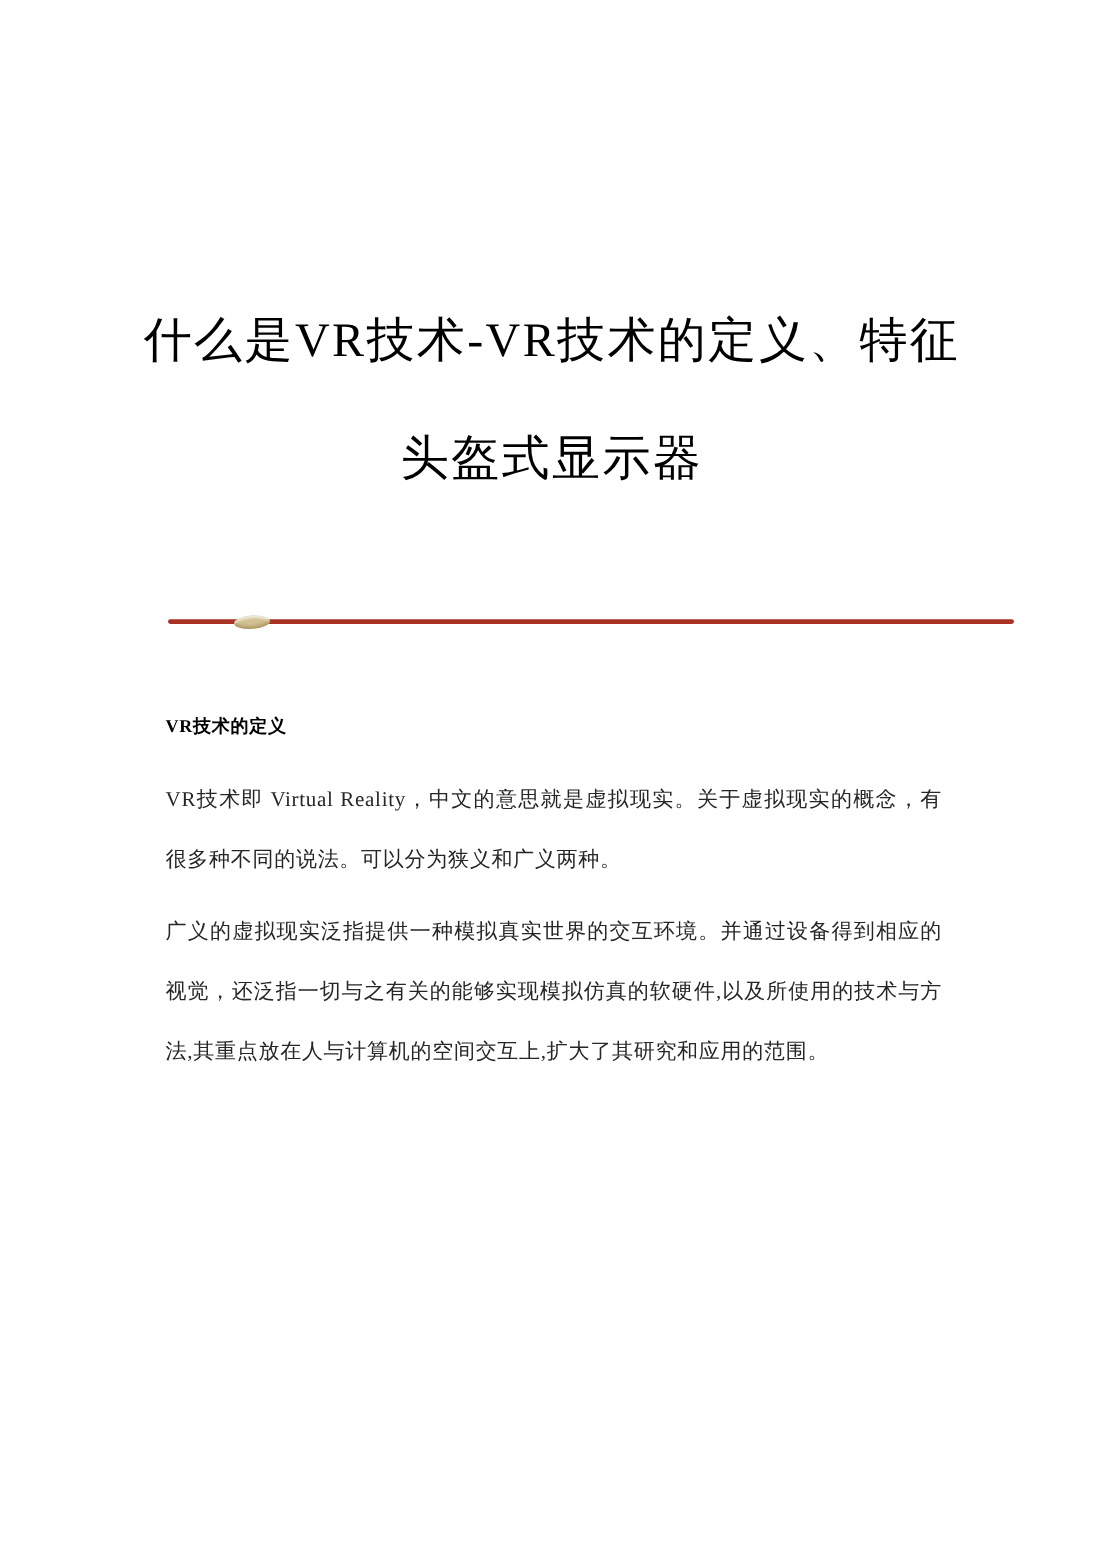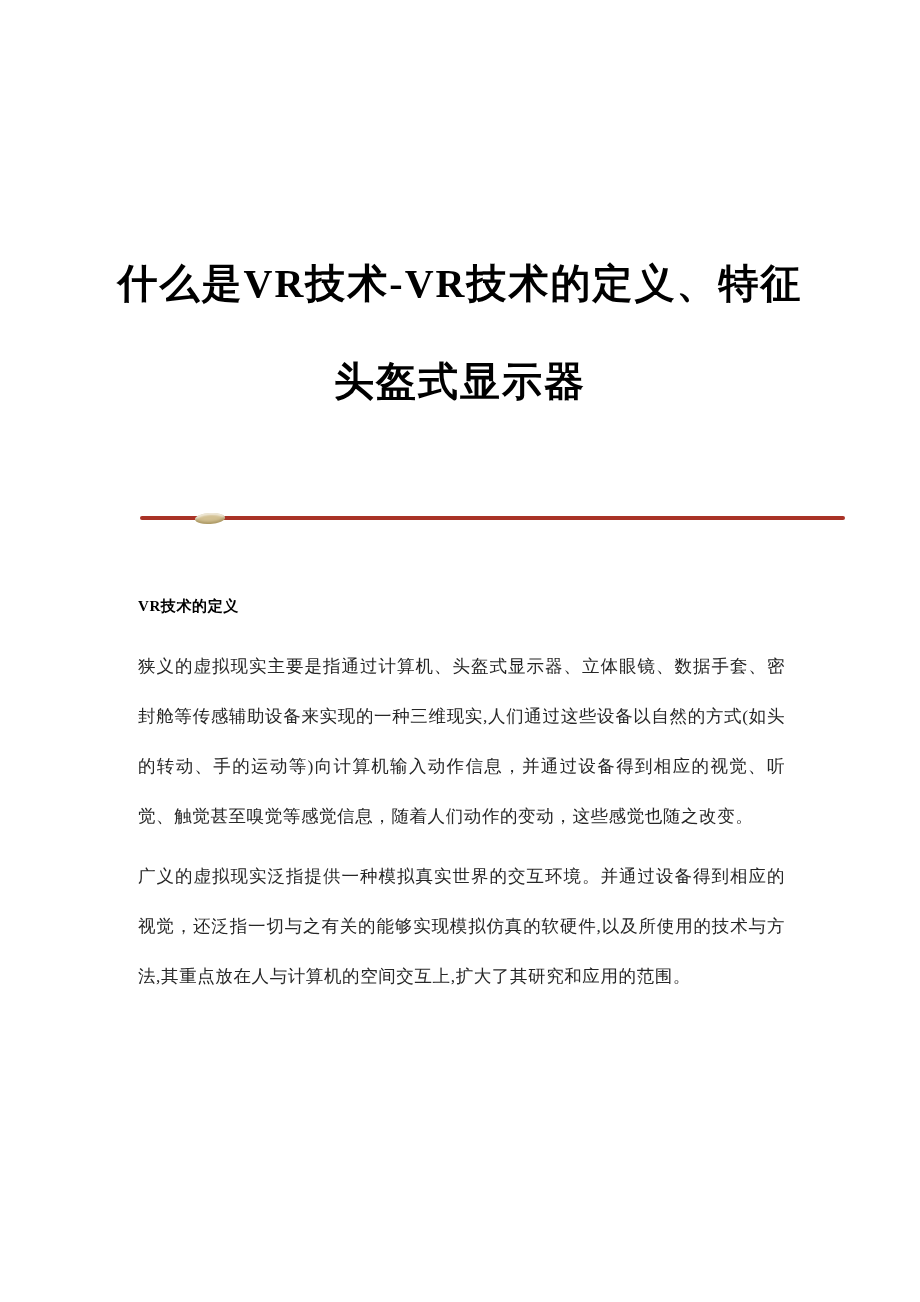--- a/index.html
+++ b/index.html
@@ -25,21 +25,20 @@
     text-align: center;
     font-size: 40px;
     font-weight: 500;
     color: #000000;
     letter-spacing: 2px;
     line-height: 98px;
     font-family: "Liberation Serif", "DejaVu Serif", serif;
   }
   .doc-title .title-line {
     display: block;
-    font-weight: bold;
   }
   .divider-wrap {
     position: relative;
     margin: 82px 75px 0 140px; 
     height: 10px;
   }
   .divider-line {
     position: absolute;
     left: 0;
     right: 0;
@@ -90,19 +89,19 @@
   </h1>
 
   <div class="divider-wrap">
     <div class="divider-line" style="background: rgb(169, 50, 38);"></div>
     <div class="divider-ornament" style="background: rgb(211, 193, 147);"></div>
   </div>
 
   <div class="body-text">
     <p class="section-heading">VR技术的定义</p>
 
+    <p>VR技术即 Virtual Reality，中文的意思就是虚拟现实。关于虚拟现实的概念，有很多种不同的说法。可以分为狭义和广义两种。</p>
 
-    <p>狭义的虚拟现实主要是指通过计算机、头盔式显示器、立体眼镜、数据手套、密封舱等传感辅助设备来实现的一种三维现实,人们通过这些设备以自然的方式(如头的转动、手的运动等)向计算机输入动作信息，并通过设备得到相应的视觉、听觉、触觉甚至嗅觉等感觉信息，随着人们动作的变动，这些感觉也随之改变。</p>
 
     <p>广义的虚拟现实泛指提供一种模拟真实世界的交互环境。并通过设备得到相应的视觉，还泛指一切与之有关的能够实现模拟仿真的软硬件,以及所使用的技术与方法,其重点放在人与计算机的空间交互上,扩大了其研究和应用的范围。</p>
   </div>
 
 </div>
 
 </body></html>

